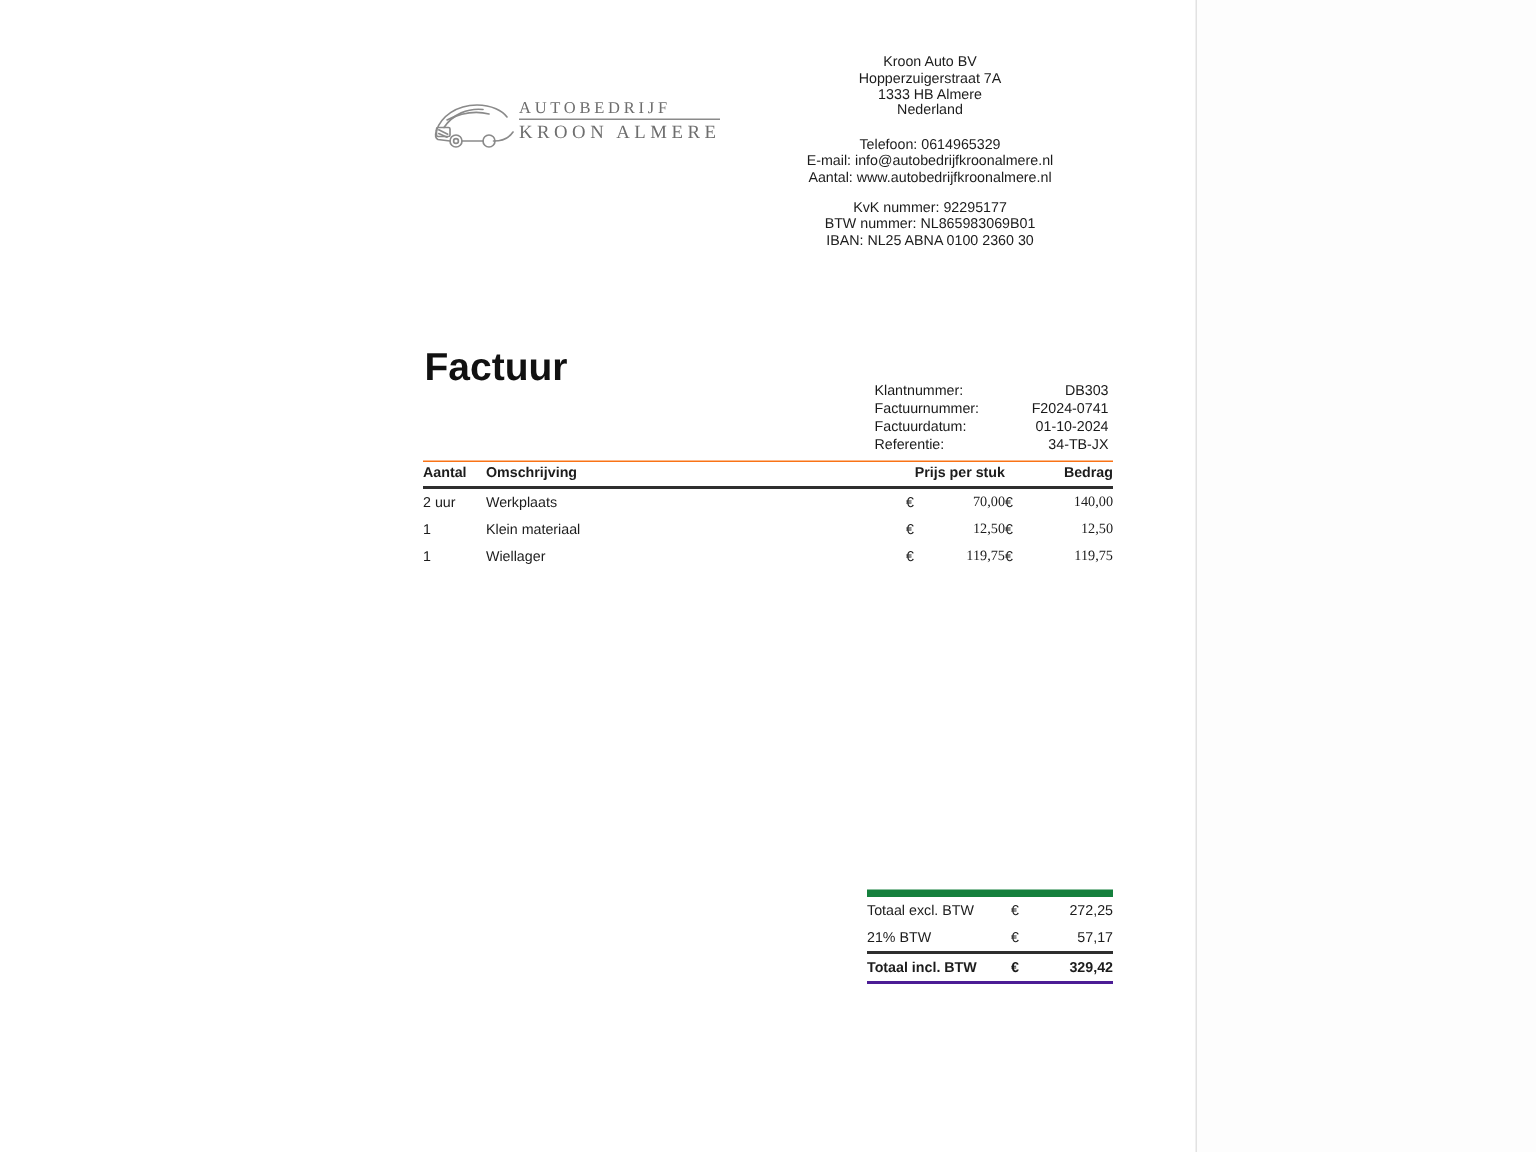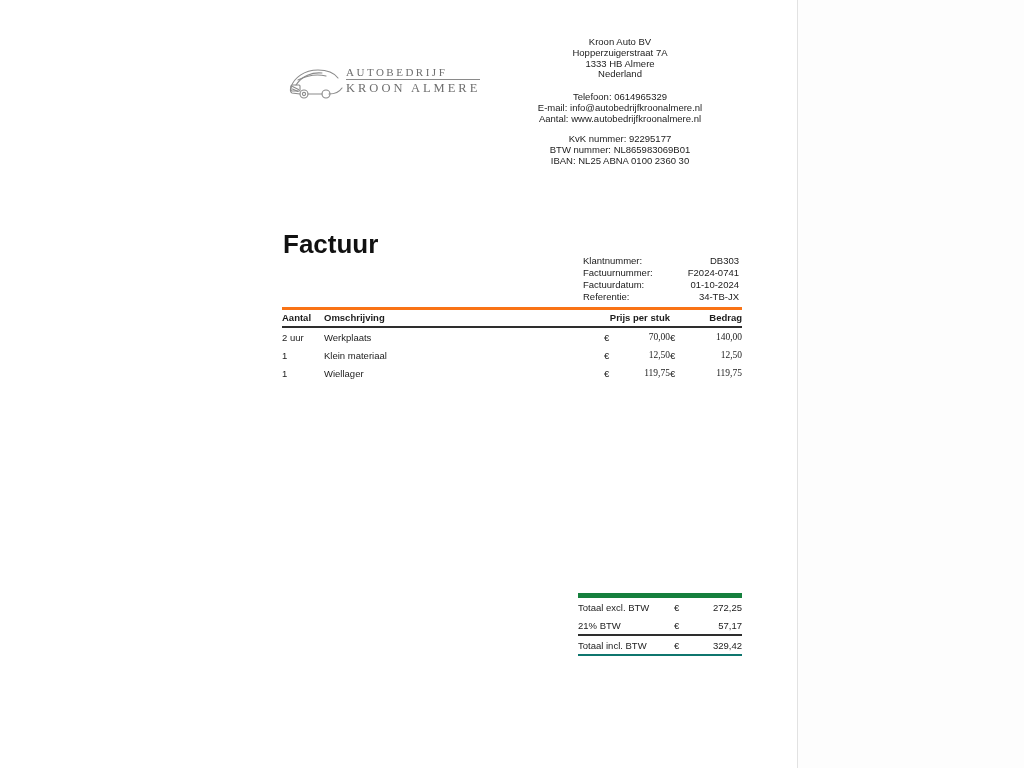--- a/index.html
+++ b/index.html
@@ -22,31 +22,31 @@
 
   
   .title{position:absolute;left:283px;top:229px;font-size:26px;font-weight:bold;color:#111;}
 
   
   .meta{position:absolute;left:583px;top:219px;width:156px;font-size:9.5px;line-height:12px;margin-top:36px;}
   .meta-row{display:flex;justify-content:space-between;}
 
   
   .items{position:absolute;left:282px;top:307px;width:460px;border-collapse:collapse;font-size:9.5px;color:#1c1c1c;}
-  .items th{font-weight:bold;text-align:left;padding:2px 0 3px 0;border-top:3px solid #f97316;border-bottom:2px solid #2e2e2e;}
+  .items th{font-weight:bold;text-align:left;padding:2px 0 3px 0;border-top:1px solid #f97316;border-bottom:2px solid #2e2e2e;}
   .items th.num{text-align:right;}
   .items td{padding:4px 0 3px 0;vertical-align:top;}
   .items td.cur{text-align:left;}
   .items td.amt{text-align:right;font-family:Liberation Serif, serif;}
 
   
   .totals{position:absolute;left:578px;top:593px;width:164px;border-collapse:collapse;font-size:9.5px;color:#1c1c1c;}
   .totals td{padding:3.5px 0;}
   .totals tr:first-child td{border-top:5px solid #15803d;}
-  .totals tr.grand td{border-top:2px solid #2e2e2e;border-bottom:2px solid #0f766e;font-weight:normal;}
+  .totals tr.grand td{border-top:2px solid #2e2e2e;border-bottom:2px solid #4c1d95;font-weight:bold;}
   .totals td.cur{text-align:left;width:20px;}
   .totals td.amt{text-align:right;width:48px;}
 
   
   .footer{position:absolute;left:283px;top:693px;font-size:9.8px;line-height:13.5px;color:#1c1c1c;width:440px;}
 </style>
 </head>
 <body>
 
 <div class="viewport">

